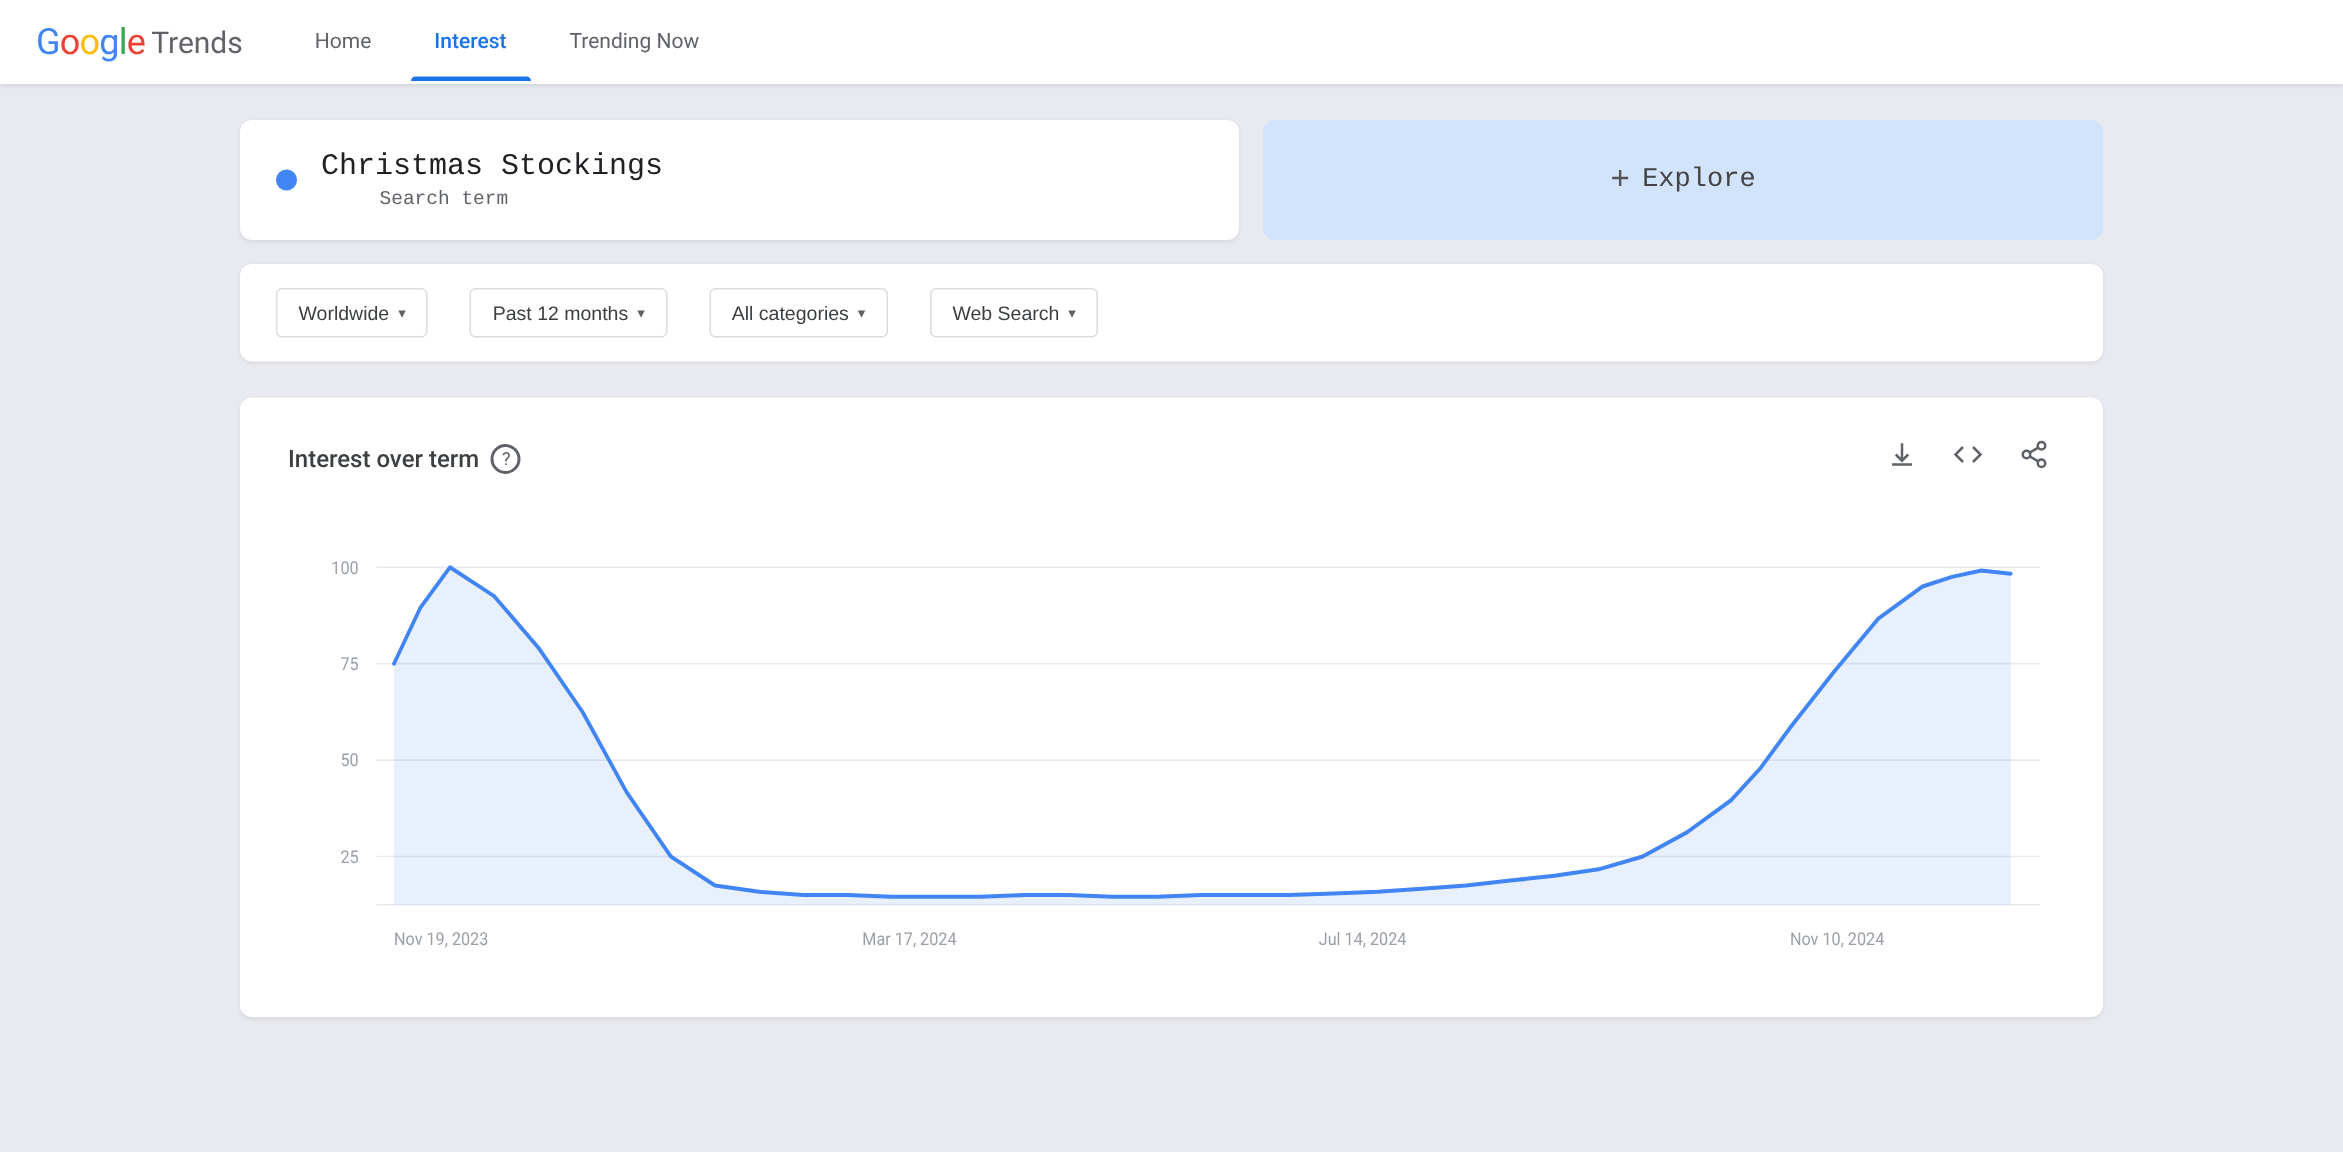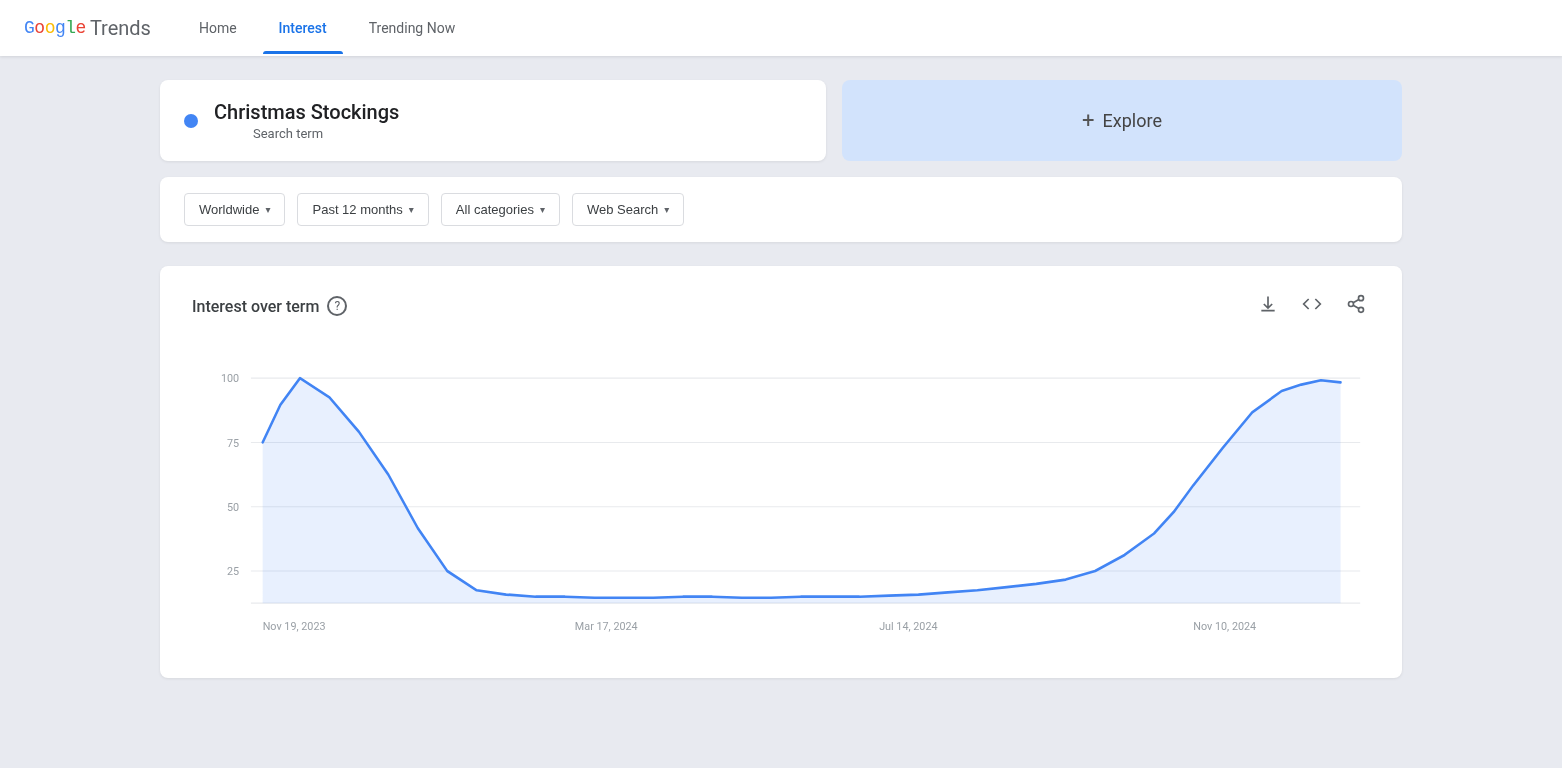--- a/index.html
+++ b/index.html
@@ -20,24 +20,23 @@
       box-shadow: 0 1px 3px rgba(0,0,0,0.1);
       position: relative;
       z-index: 10;
     }
     .logo {
       display: flex;
       align-items: center;
       margin-right: 32px;
     }
     .logo-google {
-      font-size: 18px;
+      font-size: 24px;
       font-weight: 400;
       letter-spacing: -0.5px;
-      font-family: Liberation Mono, monospace;
     }
     .logo-google .g { color: #4285F4; }
     .logo-google .o1 { color: #EA4335; }
     .logo-google .o2 { color: #FBBC05; }
     .logo-google .g2 { color: #4285F4; }
     .logo-google .l { color: #34A853; }
     .logo-google .e { color: #EA4335; }
     .logo-trends {
       font-size: 20px;
       color: #5f6368;
@@ -74,20 +73,21 @@
     
     .main {
       padding: 24px 160px;
     }
 
     
     .search-area {
       display: flex;
       gap: 16px;
       margin-bottom: 16px;
+      font-family: Liberation Mono, monospace;
     }
     .search-box {
       flex: 1;
       background: #fff;
       border-radius: 8px;
       padding: 20px 24px;
       display: flex;
       align-items: center;
       gap: 16px;
       box-shadow: 0 1px 3px rgba(0,0,0,0.08);
@@ -126,21 +126,21 @@
       font-size: 22px;
       color: #555;
     }
 
     
     .filters {
       background: #fff;
       border-radius: 8px;
       padding: 16px 24px;
       display: flex;
-      gap: 12px;
+      gap: 28px;
       align-items: center;
       box-shadow: 0 1px 3px rgba(0,0,0,0.08);
       margin-bottom: 24px;
     }
     .filter-btn {
       display: flex;
       align-items: center;
       gap: 6px;
       border: 1px solid #dadce0;
       border-radius: 4px;

